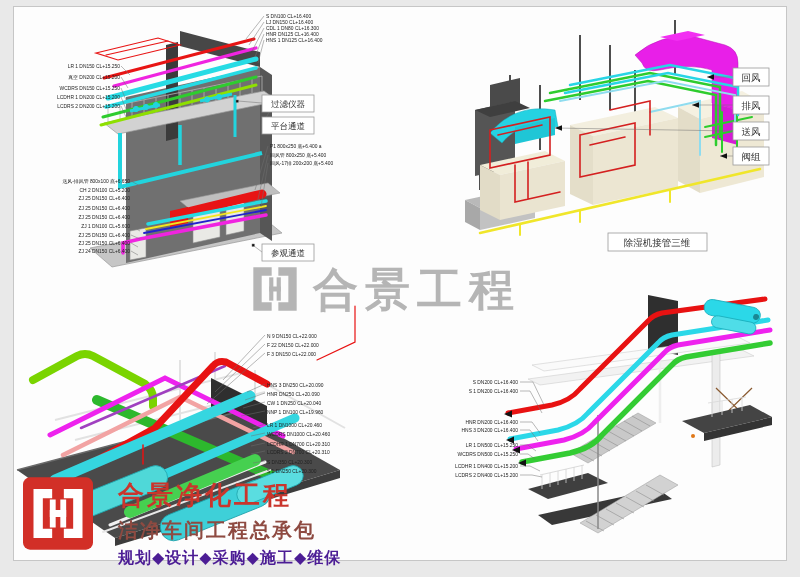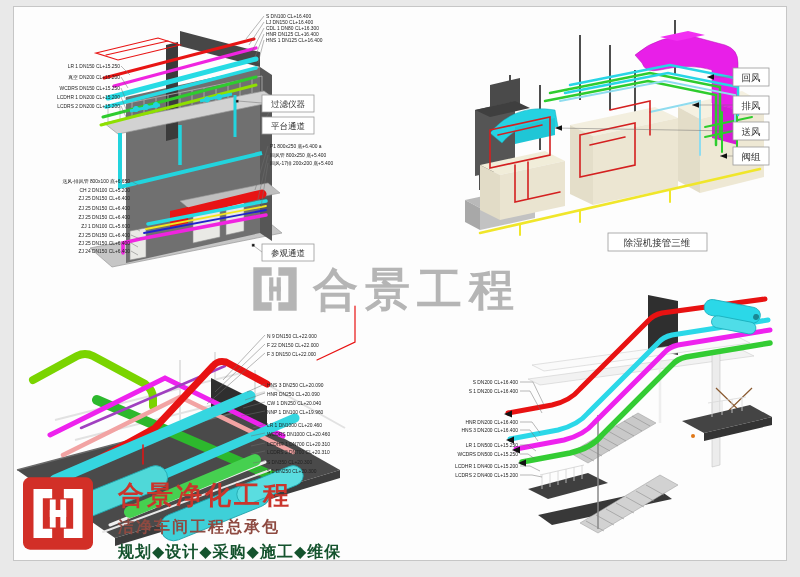--- a/index.html
+++ b/index.html
@@ -11,22 +11,22 @@
   svg text{font-family:"Liberation Sans","DejaVu Sans",sans-serif;fill:#222;}
   .lbl{font-size:4.9px;}
   .boxlbl{font-size:8.5px;fill:#333;}
   .boxlbl2{font-size:9.5px;fill:#333;}
   .ldr{stroke:#707070;stroke-width:.5;fill:none;}
   .watermark{position:absolute;left:250px;top:264px;display:flex;align-items:center;gap:13px;}
   .wm-text{font-size:45px;font-weight:bold;color:#b5b5b5;letter-spacing:7px;line-height:1;}
   .brand{position:absolute;left:23px;top:477px;display:flex;gap:25px;align-items:flex-start;}
   .brand-col{display:flex;flex-direction:column;}
   .brand-title{font-size:26px;font-weight:bold;color:#ca352c;line-height:1.1;margin-top:4px;letter-spacing:3px;}
-  .brand-sub{font-size:16px;font-weight:bold;color:#8e4a41;margin-top:7px;letter-spacing:2px;}
-  .brand-tag{font-size:16px;font-weight:bold;color:#14532d;margin-top:4px;letter-spacing:1px;}
+  .brand-sub{font-size:20px;font-weight:bold;color:#8e4a41;margin-top:7px;letter-spacing:2px;}
+  .brand-tag{font-size:16px;font-weight:bold;color:#4c1d95;margin-top:4px;letter-spacing:1px;}
 </style>
 </head>
 <body>
 
 <div class="page">
   <div class="sheet"></div>
 
   <svg class="panel" style="left:30px;top:5px" width="335" height="268" viewBox="0 0 335 268">
     <g>
       <polygon points="60,243 230,210 252,228 82,262" fill="#c6c6c6" stroke="#9b9b9b" stroke-width=".7"></polygon>

